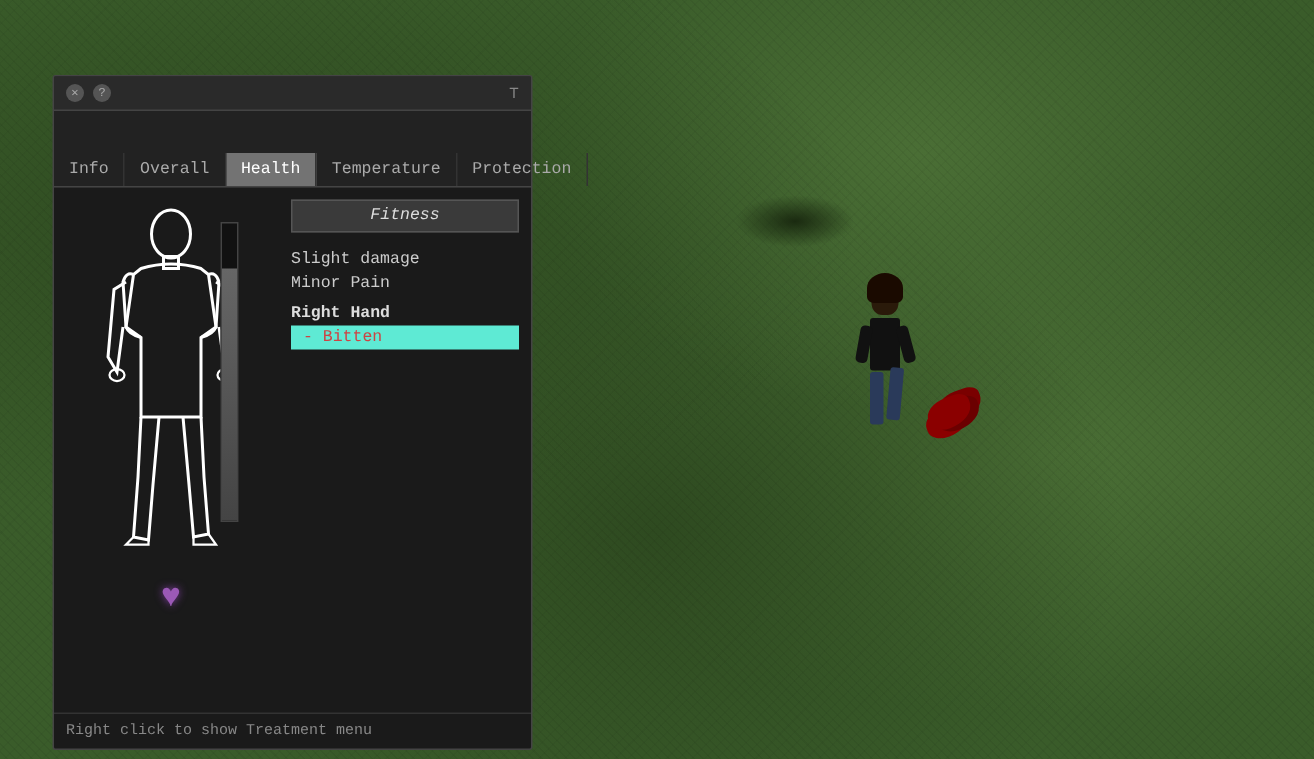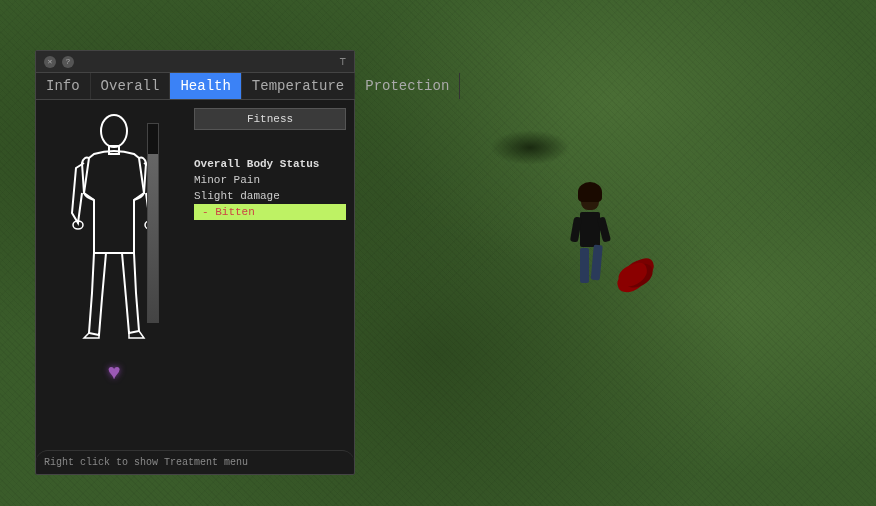--- a/index.html
+++ b/index.html
@@ -191,28 +191,29 @@
 
     
     .panel-tabs {
       background: #222;
       display: flex;
       border-bottom: 1px solid #444;
     }
 
     .panel-tab {
       padding: 5px 10px;
-      font-size: 14px;
+      font-size: 11px;
       color: #aaa;
       cursor: pointer;
       border-right: 1px solid #333;
+      margin-top: 28px;
     }
 
     .panel-tab.active {
-      background: #3b82f6;
+      background: #737373;
       color: #fff;
     }
 
     
     .panel-content {
       display: flex;
       padding: 8px;
       gap: 10px;
       min-height: 350px;
     }
@@ -276,23 +277,24 @@
 
     
     .fitness-btn {
       background: #3a3a3a;
       border: 1px solid #555;
       color: #ddd;
       padding: 4px 12px;
       font-size: 11px;
       cursor: pointer;
       text-align: center;
-      margin-bottom: 20px;
+      margin-bottom: 8px;
       width: 100%;
       font-family: 'Courier New', monospace;
+      font-style: italic;
     }
 
     
     .status-list {
       list-style: none;
       font-size: 11px;
     }
 
     .status-item {
       padding: 2px 0;
@@ -304,30 +306,29 @@
       font-weight: bold;
       margin-top: 4px;
     }
 
     .status-item.red {
       color: #cc4444;
       padding-left: 8px;
     }
 
     .status-item.selected-row {
-      background: #bef264;
+      background: #5eead4;
     }
 
     
     .panel-footer {
       padding: 6px 8px;
       font-size: 10px;
       color: #888;
       border-top: 1px solid #333;
-      border-radius: 12px;
     }
   </style>
 </head>
 <body>
 
 <div class="game-background"></div>
 <div class="grass-overlay"></div>
 <div class="bush-shadow"></div>
 
 <div class="blood-splatter"></div>
@@ -400,23 +401,23 @@
         </div>
       </div>
 
       <div class="heart-icon">♥</div>
     </div>
 
     <div class="status-section">
       <button class="fitness-btn">Fitness</button>
 
       <ul class="status-list">
-        <li class="status-item category">Overall Body Status</li>
+        <li class="status-item">Slight damage</li>
         <li class="status-item">Minor Pain</li>
-        <li class="status-item">Slight damage</li>
+        <li class="status-item category">Right Hand</li>
         <li class="status-item red selected-row">- Bitten</li>
       </ul>
     </div>
 
   </div>
 
   <div class="panel-footer">
     <span>Right click to show Treatment menu</span>
   </div>
 

